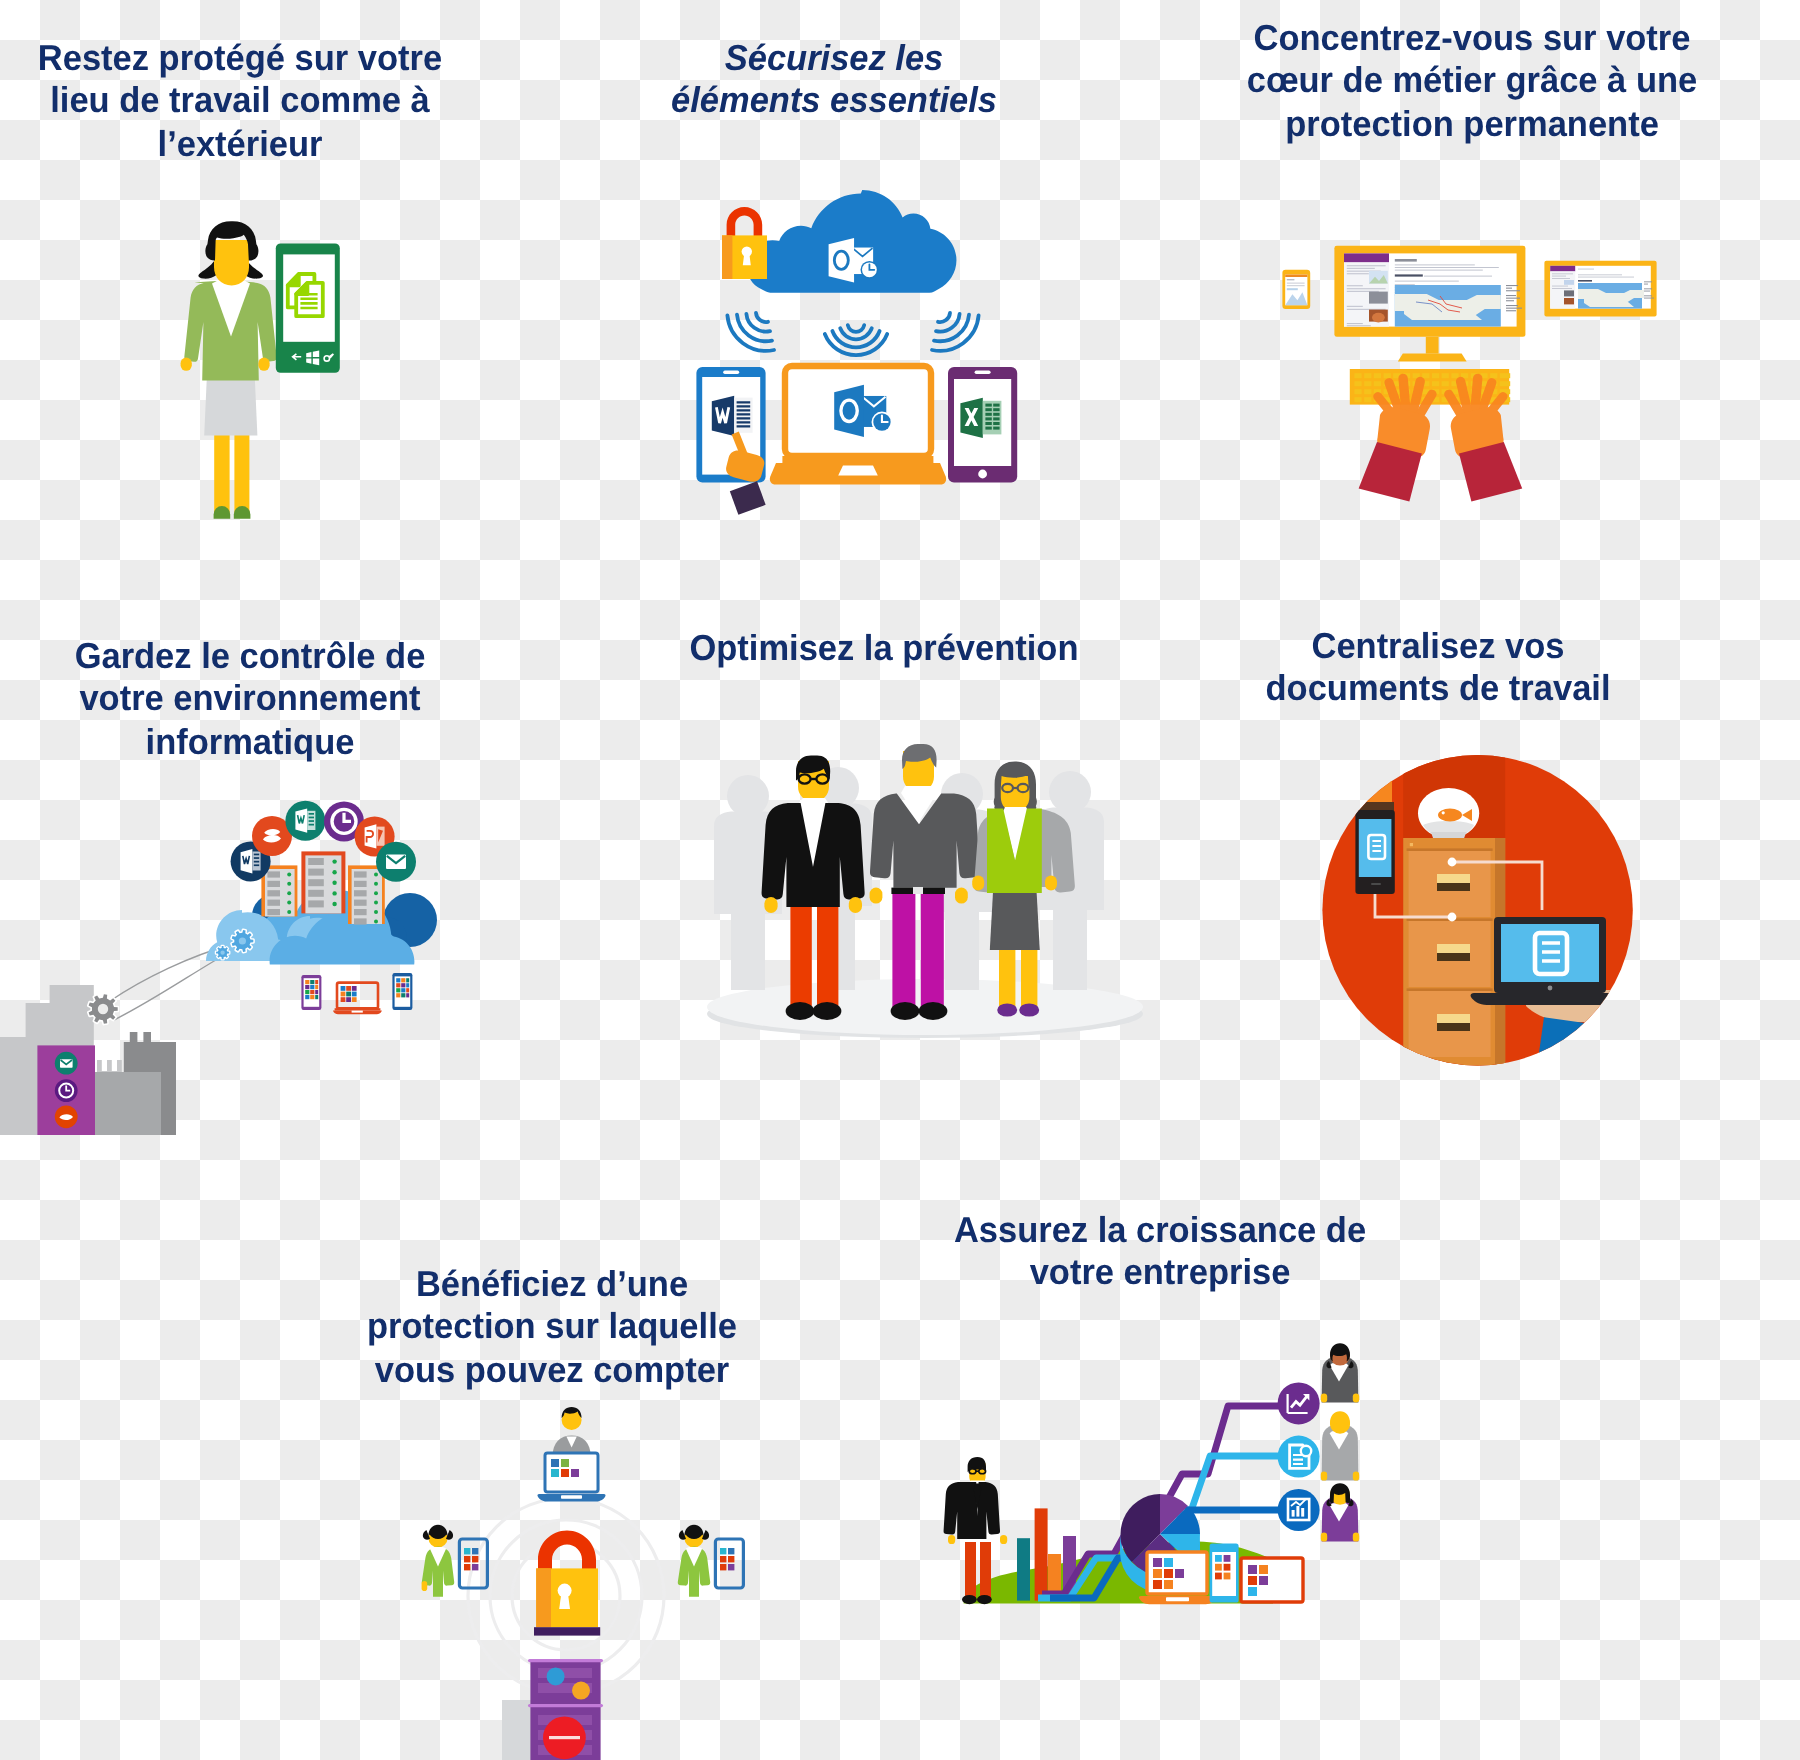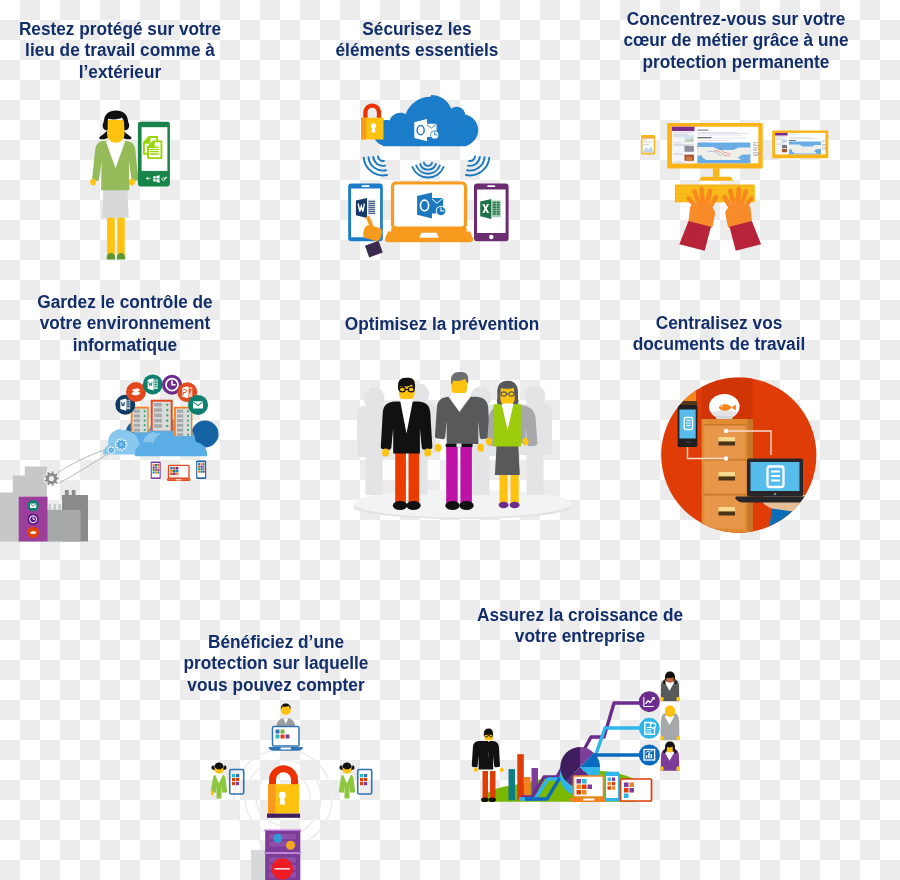--- a/index.html
+++ b/index.html
@@ -71,21 +71,21 @@
         </g>
         <g>
           <circle cx="78.4" cy="74.2" r="1.35" fill="none" stroke="#ffffff" stroke-width="0.8"></circle>
           <path d="M79.3 73.1 l2.1 -1.5 l0.6 0.7 l-1.7 1.9 z"></path>
         </g>
       </g>
     </g>
   </svg>
 </div>
 
-<div class="panel" style="left:297px;top:0px;width:240px;height:280px;">
+<div class="panel" style="left:297px;top:0px;width:240px;height:280px;font-style:italic;">
   <div class="ttl" style="left:0px;top:19px;width:240px;">Sécurisez les
 éléments essentiels</div>
   <svg style="left:48px;top:93px;" width="175" height="170" viewBox="0 0 175 170">
 
     <path transform="translate(11.2,2) scale(0.863)" d="M86 2 c-13.2 0 -24.5 8.4 -28.7 20.2 c-1.8 -0.9 -3.8 -1.5 -6 -1.5 c-5.8 0 -10.8 3.7 -12.6 8.9 c-1.3 -0.3 -2.6 -0.5 -3.9 -0.5 c-8.3 0 -15 6.7 -15 14.9 c0 5.9 3.4 11 8.4 13.4 c1.7 0.9 3.4 2.1 5.3 2.1 h92.3 c1.9 0 3.6 -1.4 5.3 -2.2 c6.1 -3.1 10.3 -9.4 10.3 -16.6 c0 -9 -6.5 -16.6 -15.1 -18.2 c-0.5 -5 -4.7 -8.9 -9.8 -8.9 c-2.4 0 -4.6 0.9 -6.3 2.3 c-3.6 -9.3 -12.7 -15.9 -23.4 -15.9 z" fill="#1B7CC9"></path>
 
     <g transform="translate(69.3,26) scale(0.53)">
       <path d="M22 9 h20 v25 h-20 z" fill="#ffffff"></path>
       <path d="M22.6 9.6 l9.4 7.8 l9.4 -7.8" fill="none" stroke="#1C79C0" stroke-width="1.6"></path>
       <circle cx="38.5" cy="30" r="8.4" fill="#1C79C0"></circle>
@@ -409,21 +409,21 @@
         <path d="M103.4 89.8 L105.2 69.4 A2.35 2.35 0 0 0 100.5 69.0 L98.7 89.4 Z" fill="#F9861F"></path>
         <path d="M101.2 89.6 L96.6 70.2 A2.35 2.35 0 0 0 92.0 71.3 L96.6 90.7 Z" fill="#F9861F"></path>
         <path d="M99.1 90.6 L90.4 76.0 A2.3 2.3 0 0 0 86.4 78.3 L95.1 92.9 Z" fill="#F9861F"></path>
         <path d="M114.4 87.5 c-1.4 -3.3 -5.2 -4.5 -8.7 -3.6 l-11.5 3 c-3.2 0.8 -5.4 4 -4.7 7.5 l2 10.5 c0.6 3 3.2 4.3 6.1 3.6 l14 -3.6 c3.2 -0.8 4.8 -3.3 4 -6.3 z" fill="#F9861F"></path>
         <path d="M115.9 101 l-22.4 5.8 l6.2 23.9 l25.4 -6.5 z" fill="#B51A30"></path>
       </g>
     </g>
   </svg>
 </div>
 
-<div class="panel" style="left:5px;top:272px;width:240px;height:290px;">
+<div class="panel" style="left:5px;top:298px;width:240px;height:290px;">
   <div class="ttl" style="left:0px;top:20px;width:240px;">Gardez le contrôle de
 votre environnement
 informatique</div>
   <svg style="left:-5px;top:-290px;" width="240" height="580" viewBox="0 0 240 580">
 
     <g>
       <path d="M0 510.5 h12.8 v-17 h12 v-9 h22.1 v75 h-46.9 z" fill="#C6C7C9"></path>
       <path d="M48.5 522 h2.4 v5.5 h2.6 v-5.5 h2.4 v5.5 h2.6 v-5.5 h2.4 v37.5 h-12.4 z" fill="#C6C7C9"></path>
       <path d="M61.9 513 h3 v-5 h3.8 v5 h3 v-5 h3.8 v5 h12.5 v46.5 h-26.1 z" fill="#8A8B8D"></path>
       <path d="M46.9 528 h33.6 v31.5 h-33.6 z" fill="#A6A8AA"></path>

